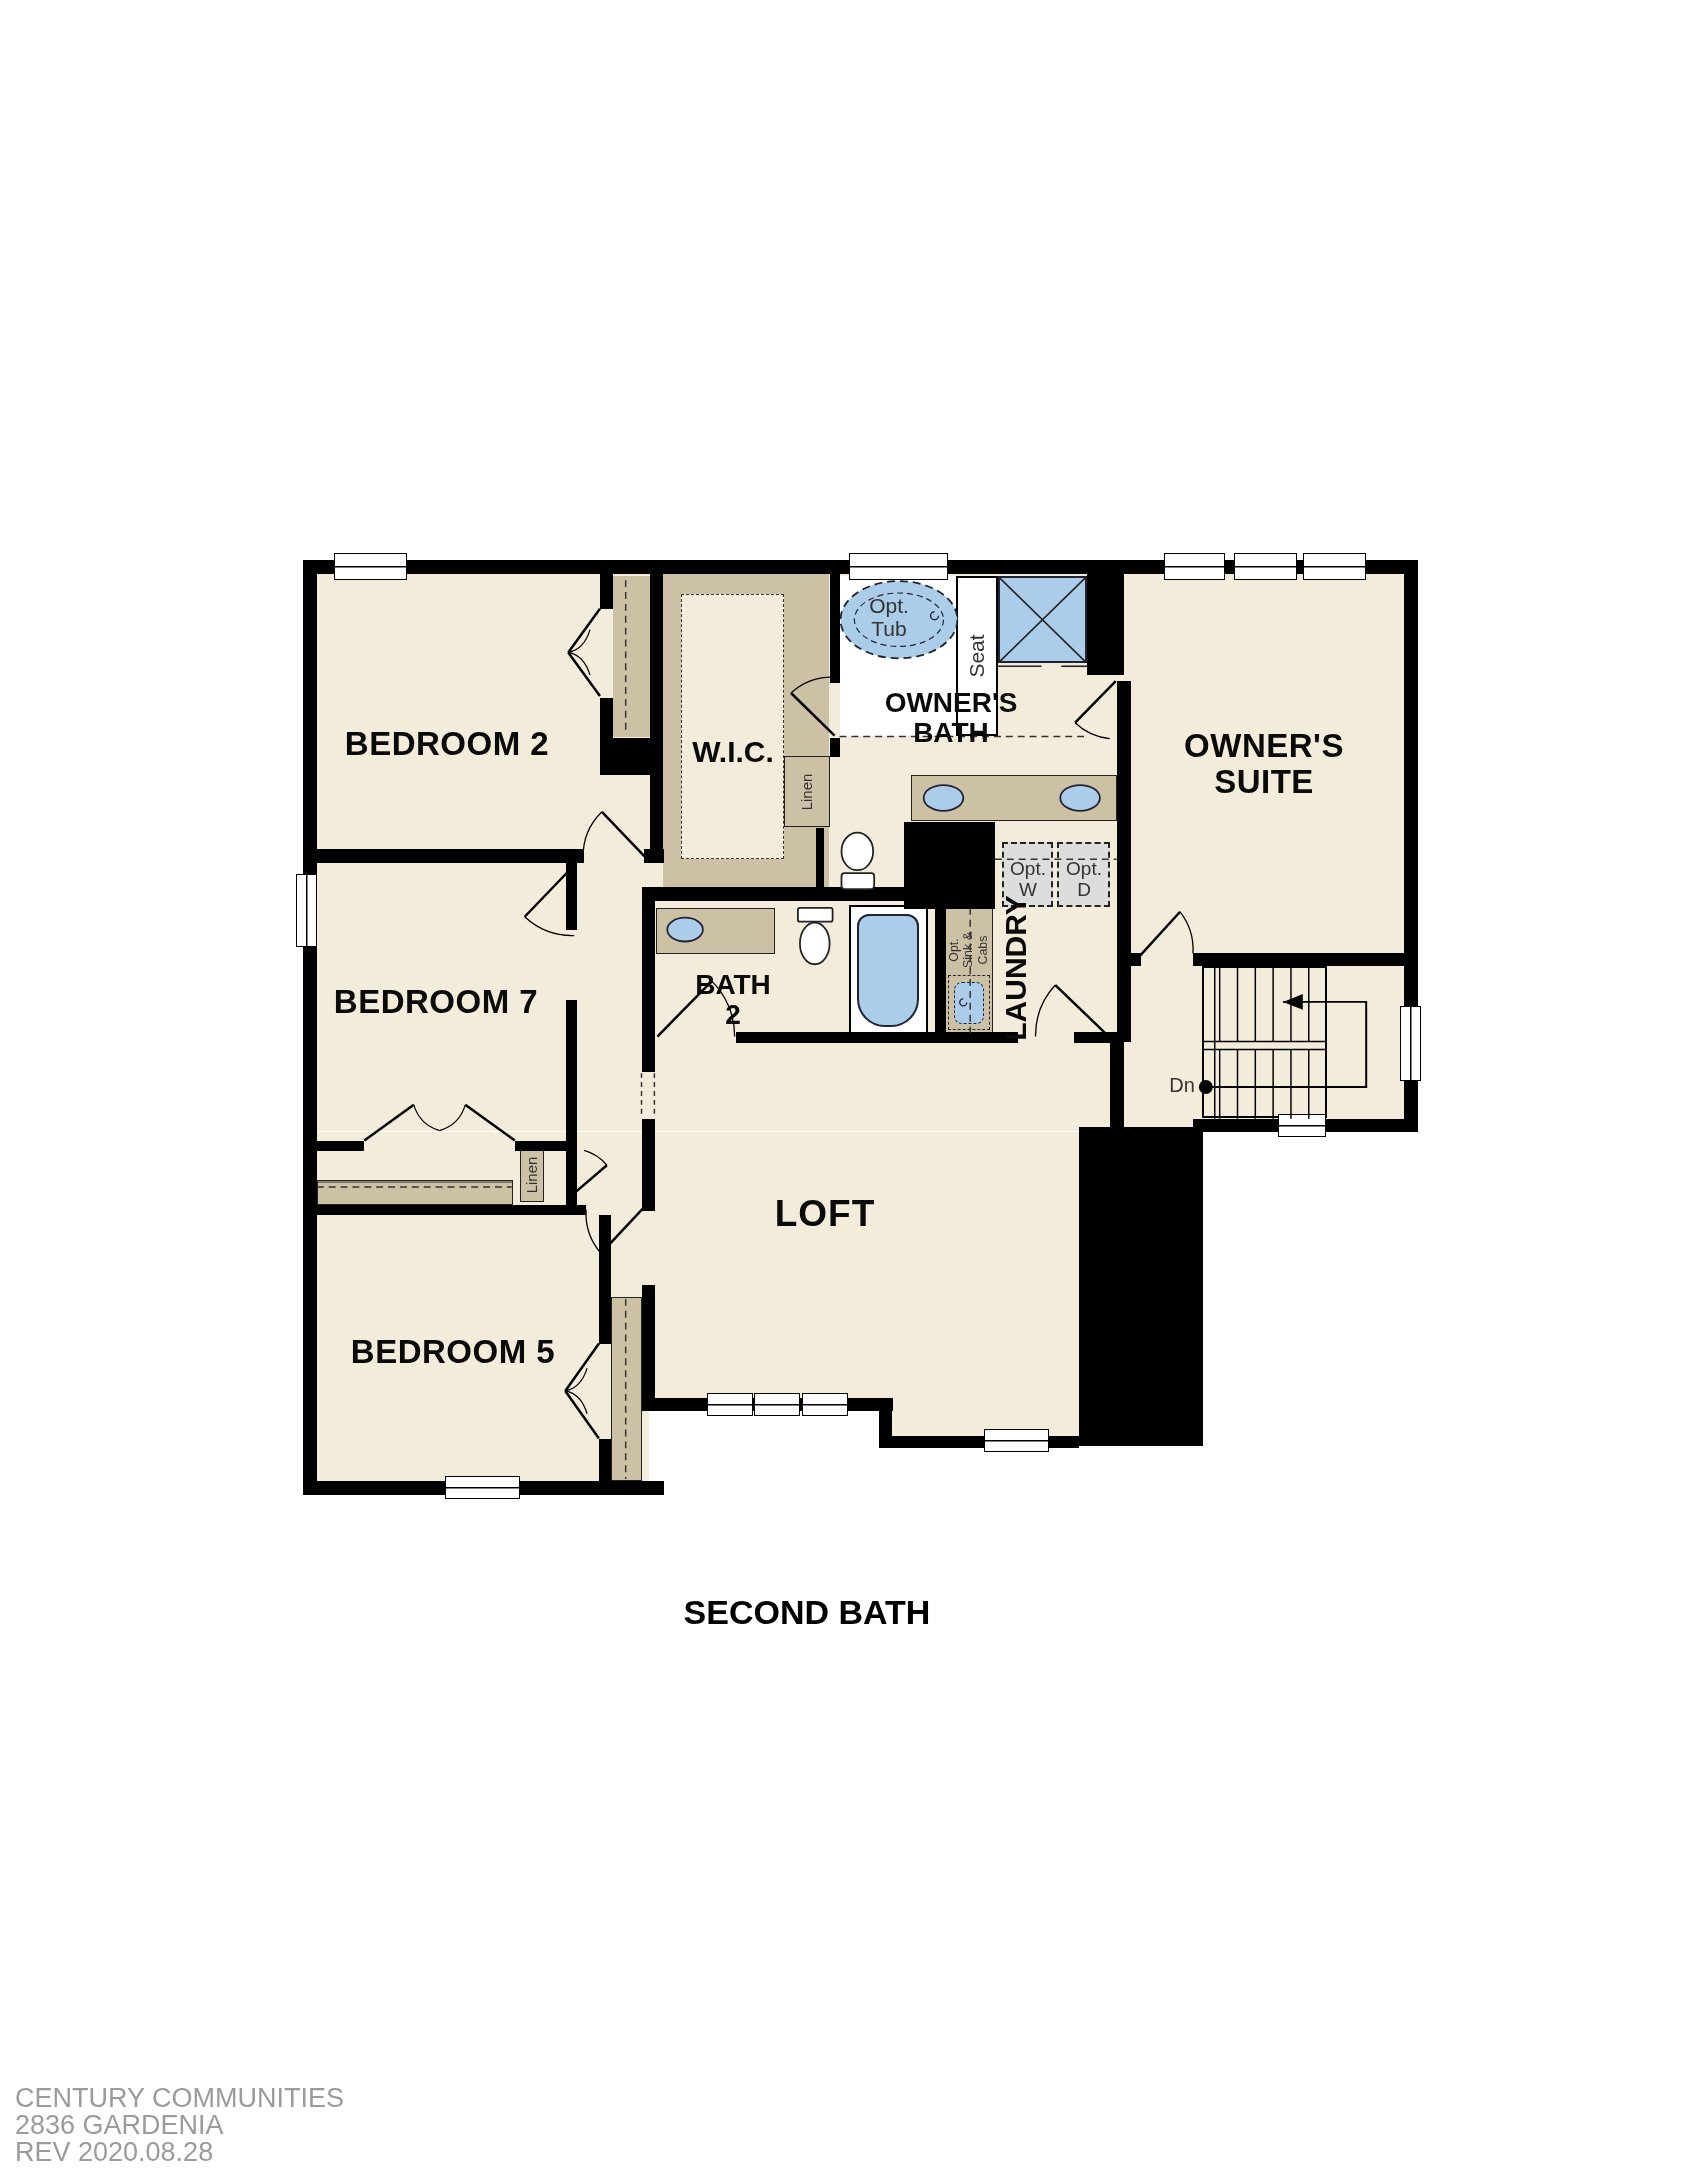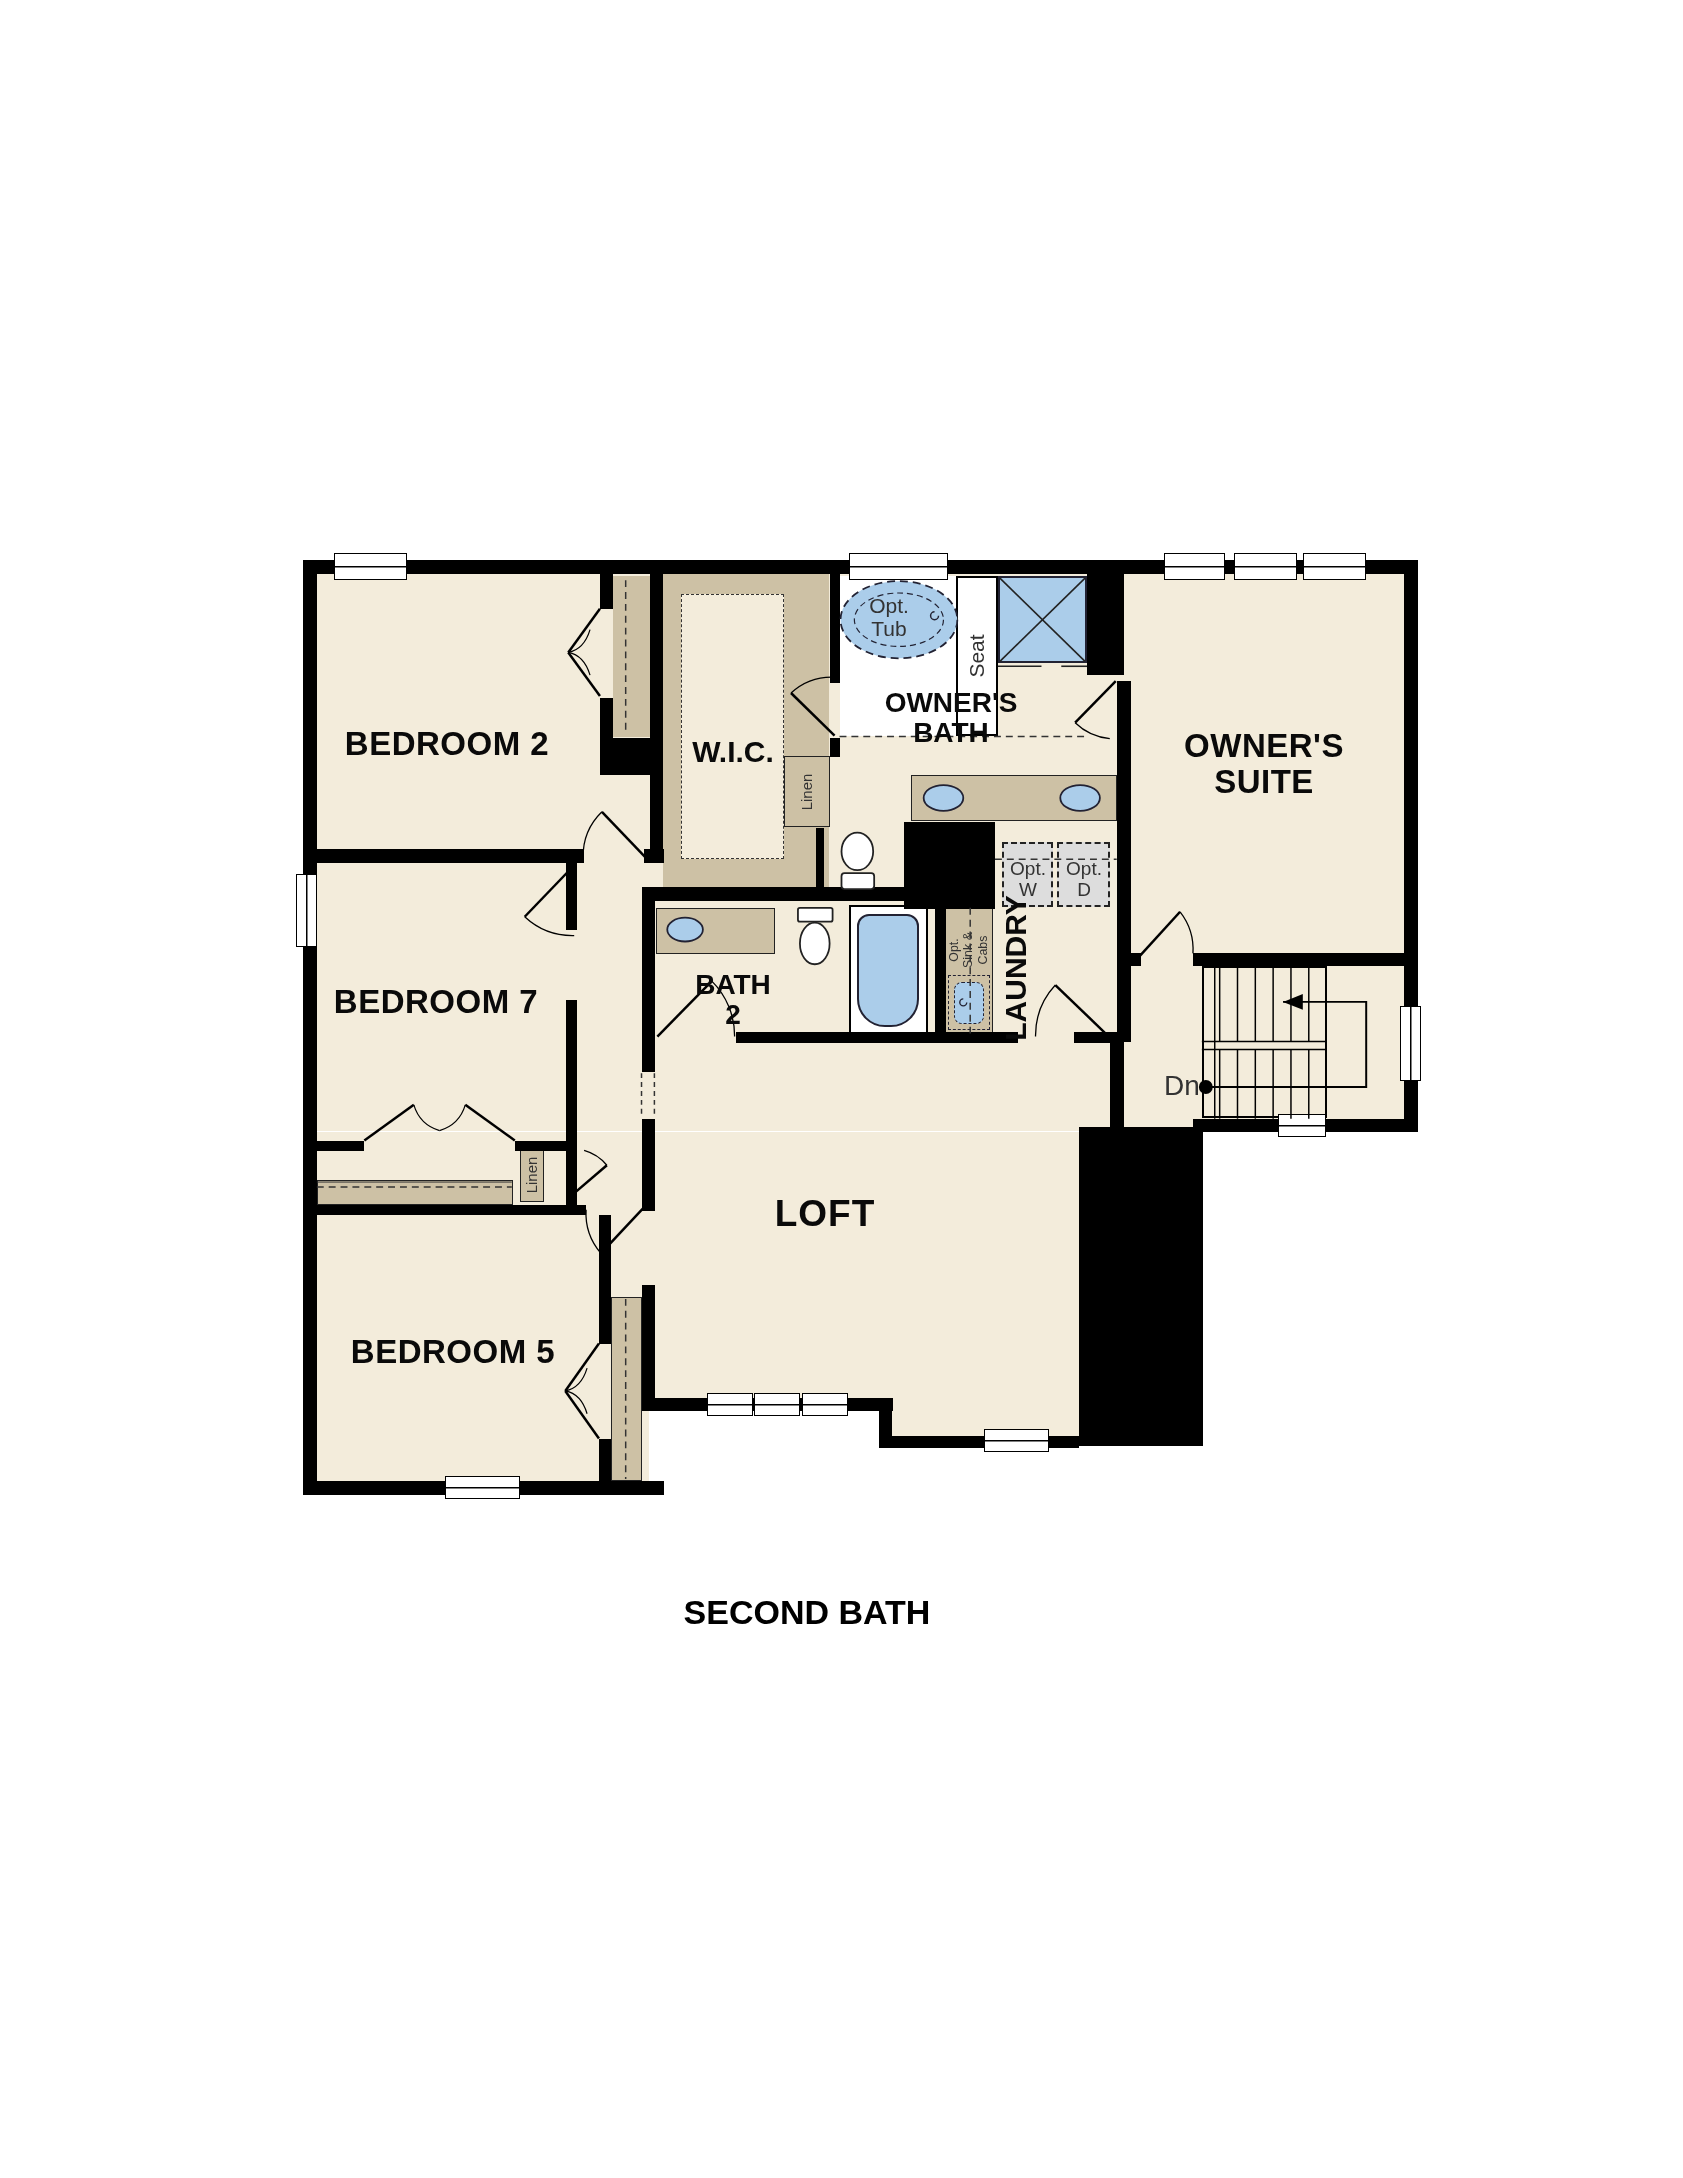--- a/index.html
+++ b/index.html
@@ -22,21 +22,21 @@
   .rot{transform:translate(-50%,-50%) rotate(-90deg);}
   .s34{font-size:33px;letter-spacing:0.5px;}
   .s30{font-size:30px;}
   .s28{font-size:28px;}
   .s38{font-size:37px;letter-spacing:1px;}
   .fx{font-weight:normal;color:#333;}
   .s21{font-size:21px;}
   .s19{font-size:19px;}
   .s15{font-size:15px;}
   .s13{font-size:12.4px;line-height:1.15;}
-  .s20{font-size:28px;}
+  .s20{font-size:20px;}
   #title{position:absolute;transform:translate(-50%,-50%);font-size:34px;font-weight:bold;color:#000;white-space:nowrap;}
   #footer{position:absolute;left:15px;top:2085px;color:var(--footer);font-size:27px;line-height:27px;font-weight:normal;}
   svg.overlay{position:absolute;left:0;top:0;pointer-events:none;}
 </style>
 </head>
 <body>
 
 <div id="canvas">
 
   <div class="floor" style="left:317px;top:574px;width:1087px;height:557px"></div>
@@ -259,15 +259,20 @@
     <div>D</div>
   </div>
   <div class="lbl rot fx s13" style="left:968px;top:950px">
     <div>Opt.</div>
     <div>Sink &amp;</div>
     <div>Cabs</div>
   </div>
   <div class="lbl fx s20" style="left:1182px;top:1086px">Dn</div>
 
   <div id="title" style="left:807px;top:1612px">SECOND BATH</div>
+  <div id="footer">
+    <div>CENTURY COMMUNITIES</div>
+    <div>2836 GARDENIA</div>
+    <div>REV 2020.08.28</div>
+  </div>
 
 </div>
 
 
 </body></html>

